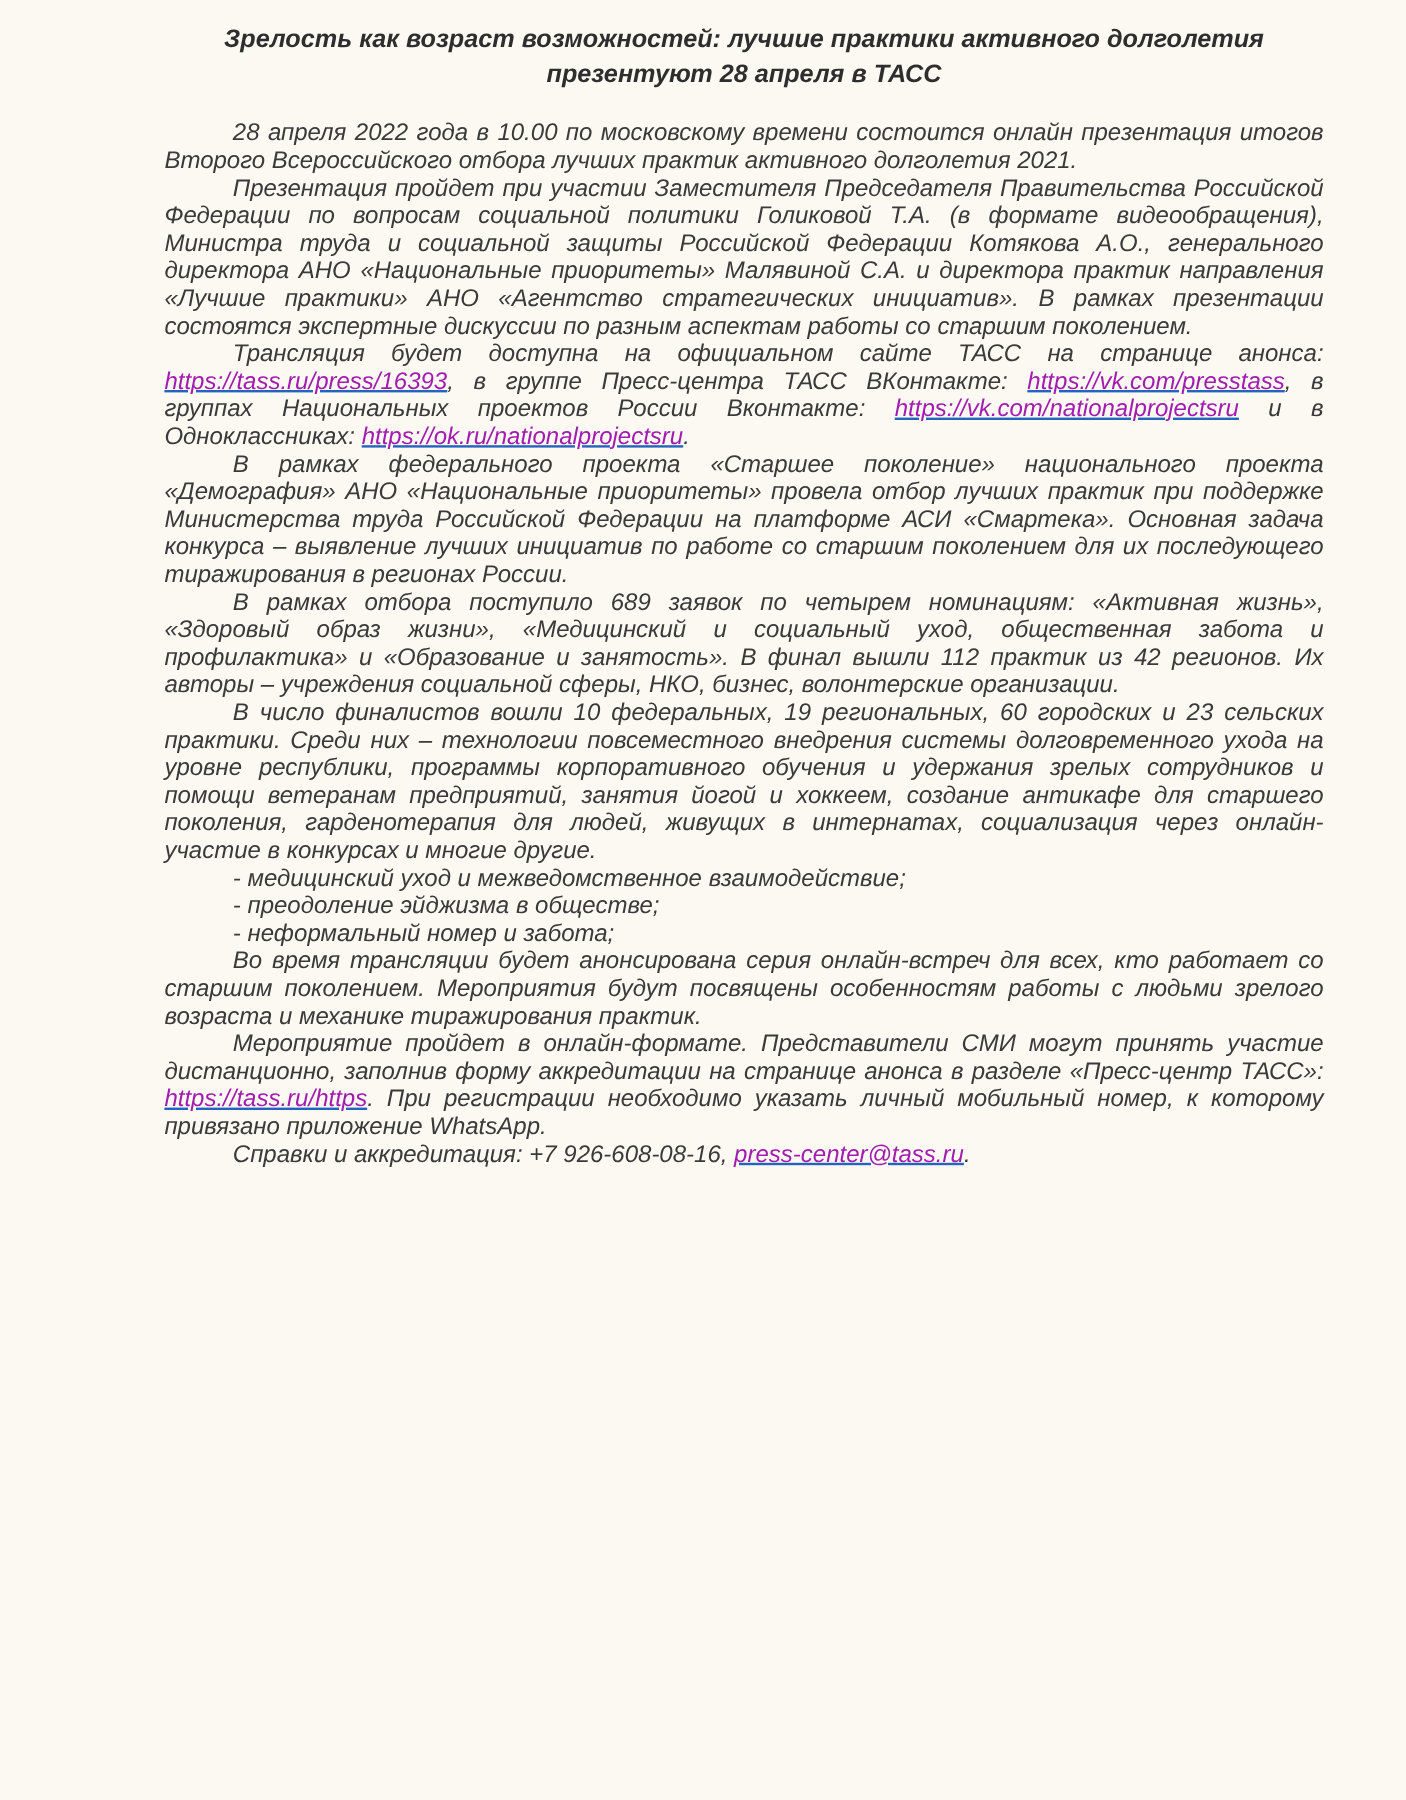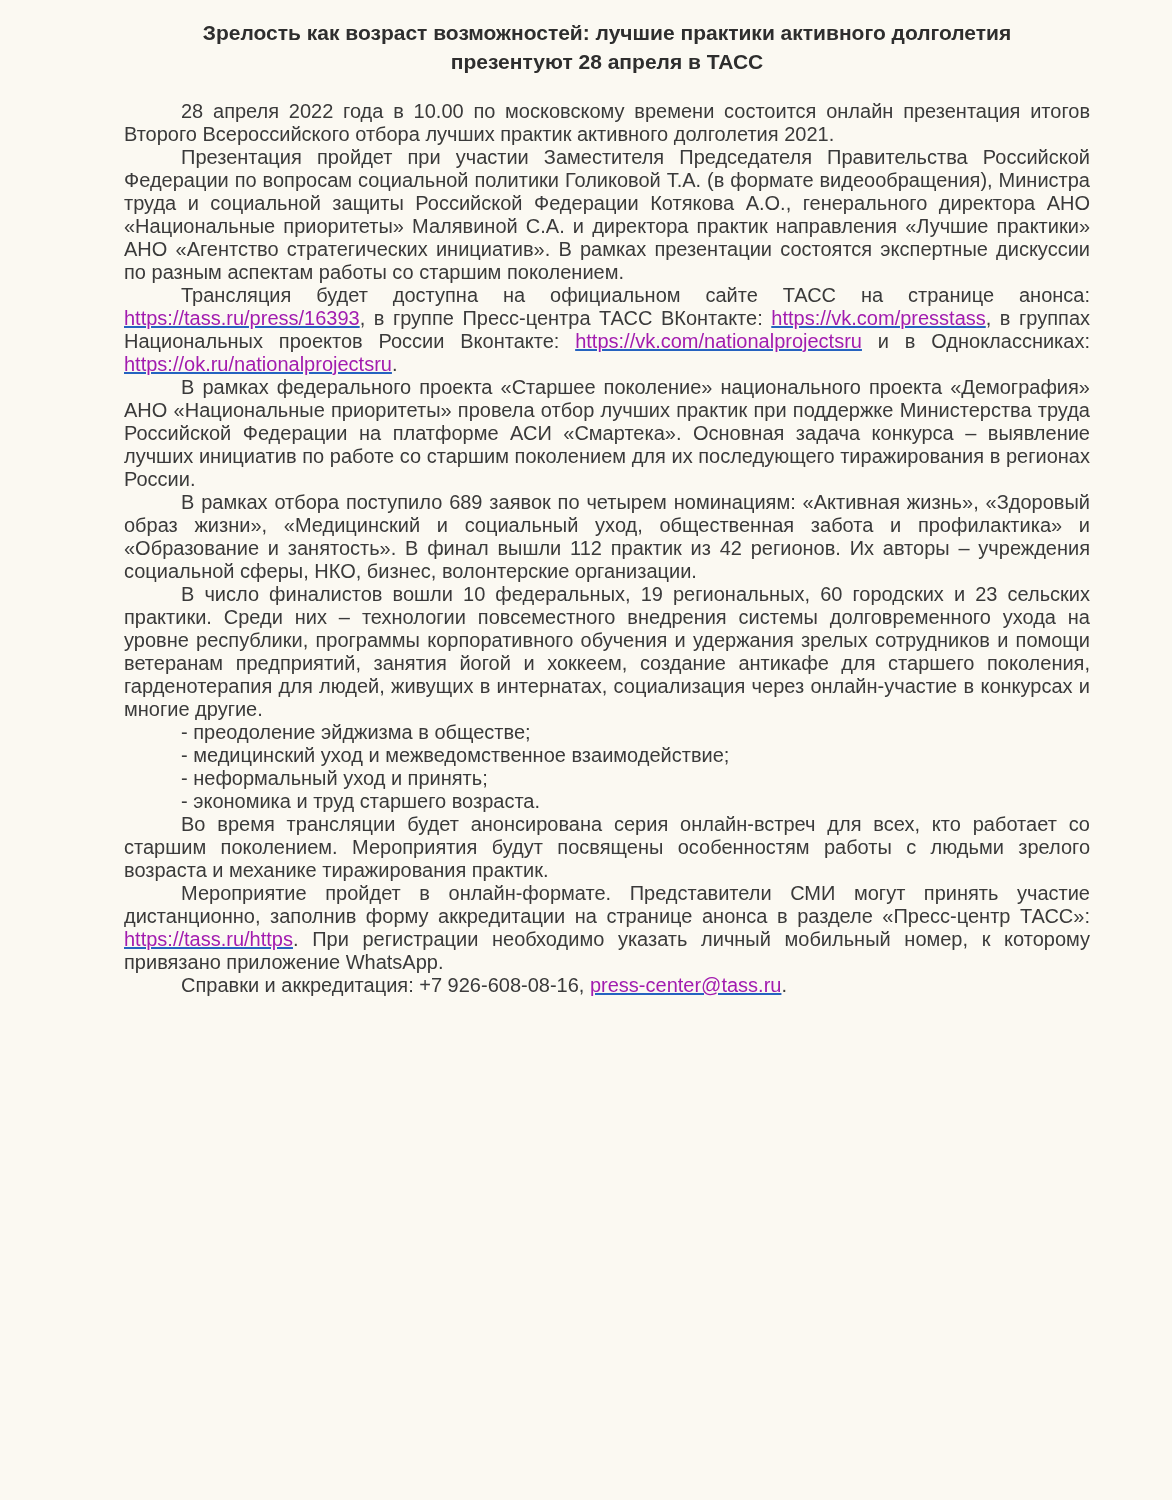--- a/index.html
+++ b/index.html
@@ -7,23 +7,24 @@
     width: 1172px;
     height: 1500px;
     background: #fbf9f2;
     font-family: "Liberation Sans", sans-serif;
     color: #3a3a3a;
     position: relative;
     overflow: hidden;
   }
   .page {
     position: absolute;
-    left: 124px;
+    left: 137px;
     top: 18px;
     width: 966px;
+    font-style: italic;
   }
   .doc-title {
     font-weight: bold;
     font-size: 21px;
     line-height: 29px;
     text-align: center;
     color: #2e2e2e;
     margin: 0 0 24px 0;
   }
   .doc-title span { display: block; }
@@ -58,21 +59,20 @@
     <span>Зрелость как возраст возможностей: лучшие практики активного долголетия</span>
     <span>презентуют 28 апреля в ТАСС</span>
   </div>
   <div id="doc-body" class="body-text">
       <p class="para"><span>28 апреля 2022 года в 10.00 по московскому времени состоится онлайн презентация итогов Второго Всероссийского отбора лучших практик активного долголетия 2021.</span></p>
       <p class="para"><span>Презентация пройдет при участии Заместителя Председателя Правительства Российской Федерации по вопросам социальной политики Голиковой Т.А. (в формате видеообращения), Министра труда и социальной защиты Российской Федерации Котякова А.О., генерального директора АНО «Национальные приоритеты» Малявиной С.А. и директора практик направления «Лучшие практики» АНО «Агентство стратегических инициатив». В рамках презентации состоятся экспертные дискуссии по разным аспектам работы со старшим поколением.</span></p>
       <p class="para"><span>Трансляция будет доступна на официальном сайте ТАСС на странице анонса: </span><a class="doc-link" href="#">https://tass.ru/press/16393</a><span>, в группе Пресс-центра ТАСС ВКонтакте: </span><a class="doc-link" href="#">https://vk.com/presstass</a><span>, в группах Национальных проектов России Вконтакте: </span><a class="doc-link" href="#">https://vk.com/nationalprojectsru</a><span> и в Одноклассниках: </span><a class="doc-link" href="#">https://ok.ru/nationalprojectsru</a><span>.</span></p>
       <p class="para"><span>В рамках федерального проекта «Старшее поколение» национального проекта «Демография» АНО «Национальные приоритеты» провела отбор лучших практик при поддержке Министерства труда Российской Федерации на платформе АСИ «Смартека». Основная задача конкурса – выявление лучших инициатив по работе со старшим поколением для их последующего тиражирования в регионах России.</span></p>
       <p class="para"><span>В рамках отбора поступило 689 заявок по четырем номинациям: «Активная жизнь», «Здоровый образ жизни», «Медицинский и социальный уход, общественная забота и профилактика» и «Образование и занятость». В финал вышли 112 практик из 42 регионов. Их авторы – учреждения социальной сферы, НКО, бизнес, волонтерские организации.</span></p>
       <p class="para"><span>В число финалистов вошли 10 федеральных, 19 региональных, 60 городских и 23 сельских практики. Среди них – технологии повсеместного внедрения системы долговременного ухода на уровне республики, программы корпоративного обучения и удержания зрелых сотрудников и помощи ветеранам предприятий, занятия йогой и хоккеем, создание антикафе для старшего поколения, гарденотерапия для людей, живущих в интернатах, социализация через онлайн-участие в конкурсах и многие другие.</span></p>
+      <p class="list"><span>- медицинский уход и межведомственное взаимодействие;</span></p>
       <p class="list"><span>- преодоление эйджизма в обществе;</span></p>
-      <p class="list"><span>- медицинский уход и межведомственное взаимодействие;</span></p>
-      <p class="list"><span>- неформальный уход и принять;</span></p>
-      <p class="list"><span>- экономика и труд старшего возраста.</span></p>
+      <p class="list"><span>- неформальный номер и забота;</span></p>
       <p class="para"><span>Во время трансляции будет анонсирована серия онлайн-встреч для всех, кто работает со старшим поколением. Мероприятия будут посвящены особенностям работы с людьми зрелого возраста и механике тиражирования практик.</span></p>
       <p class="para"><span>Мероприятие пройдет в онлайн-формате. Представители СМИ могут принять участие дистанционно, заполнив форму аккредитации на странице анонса в разделе «Пресс-центр ТАСС»: </span><a class="doc-link" href="#">https://tass.ru/https</a><span>. При регистрации необходимо указать личный мобильный номер, к которому привязано приложение WhatsApp.</span></p>
       <p class="para"><span>Справки и аккредитация: +7 926-608-08-16, </span><a class="doc-link" href="#">press-center@tass.ru</a><span>.</span></p>
     </div>
 </div>
 
 </body></html>

